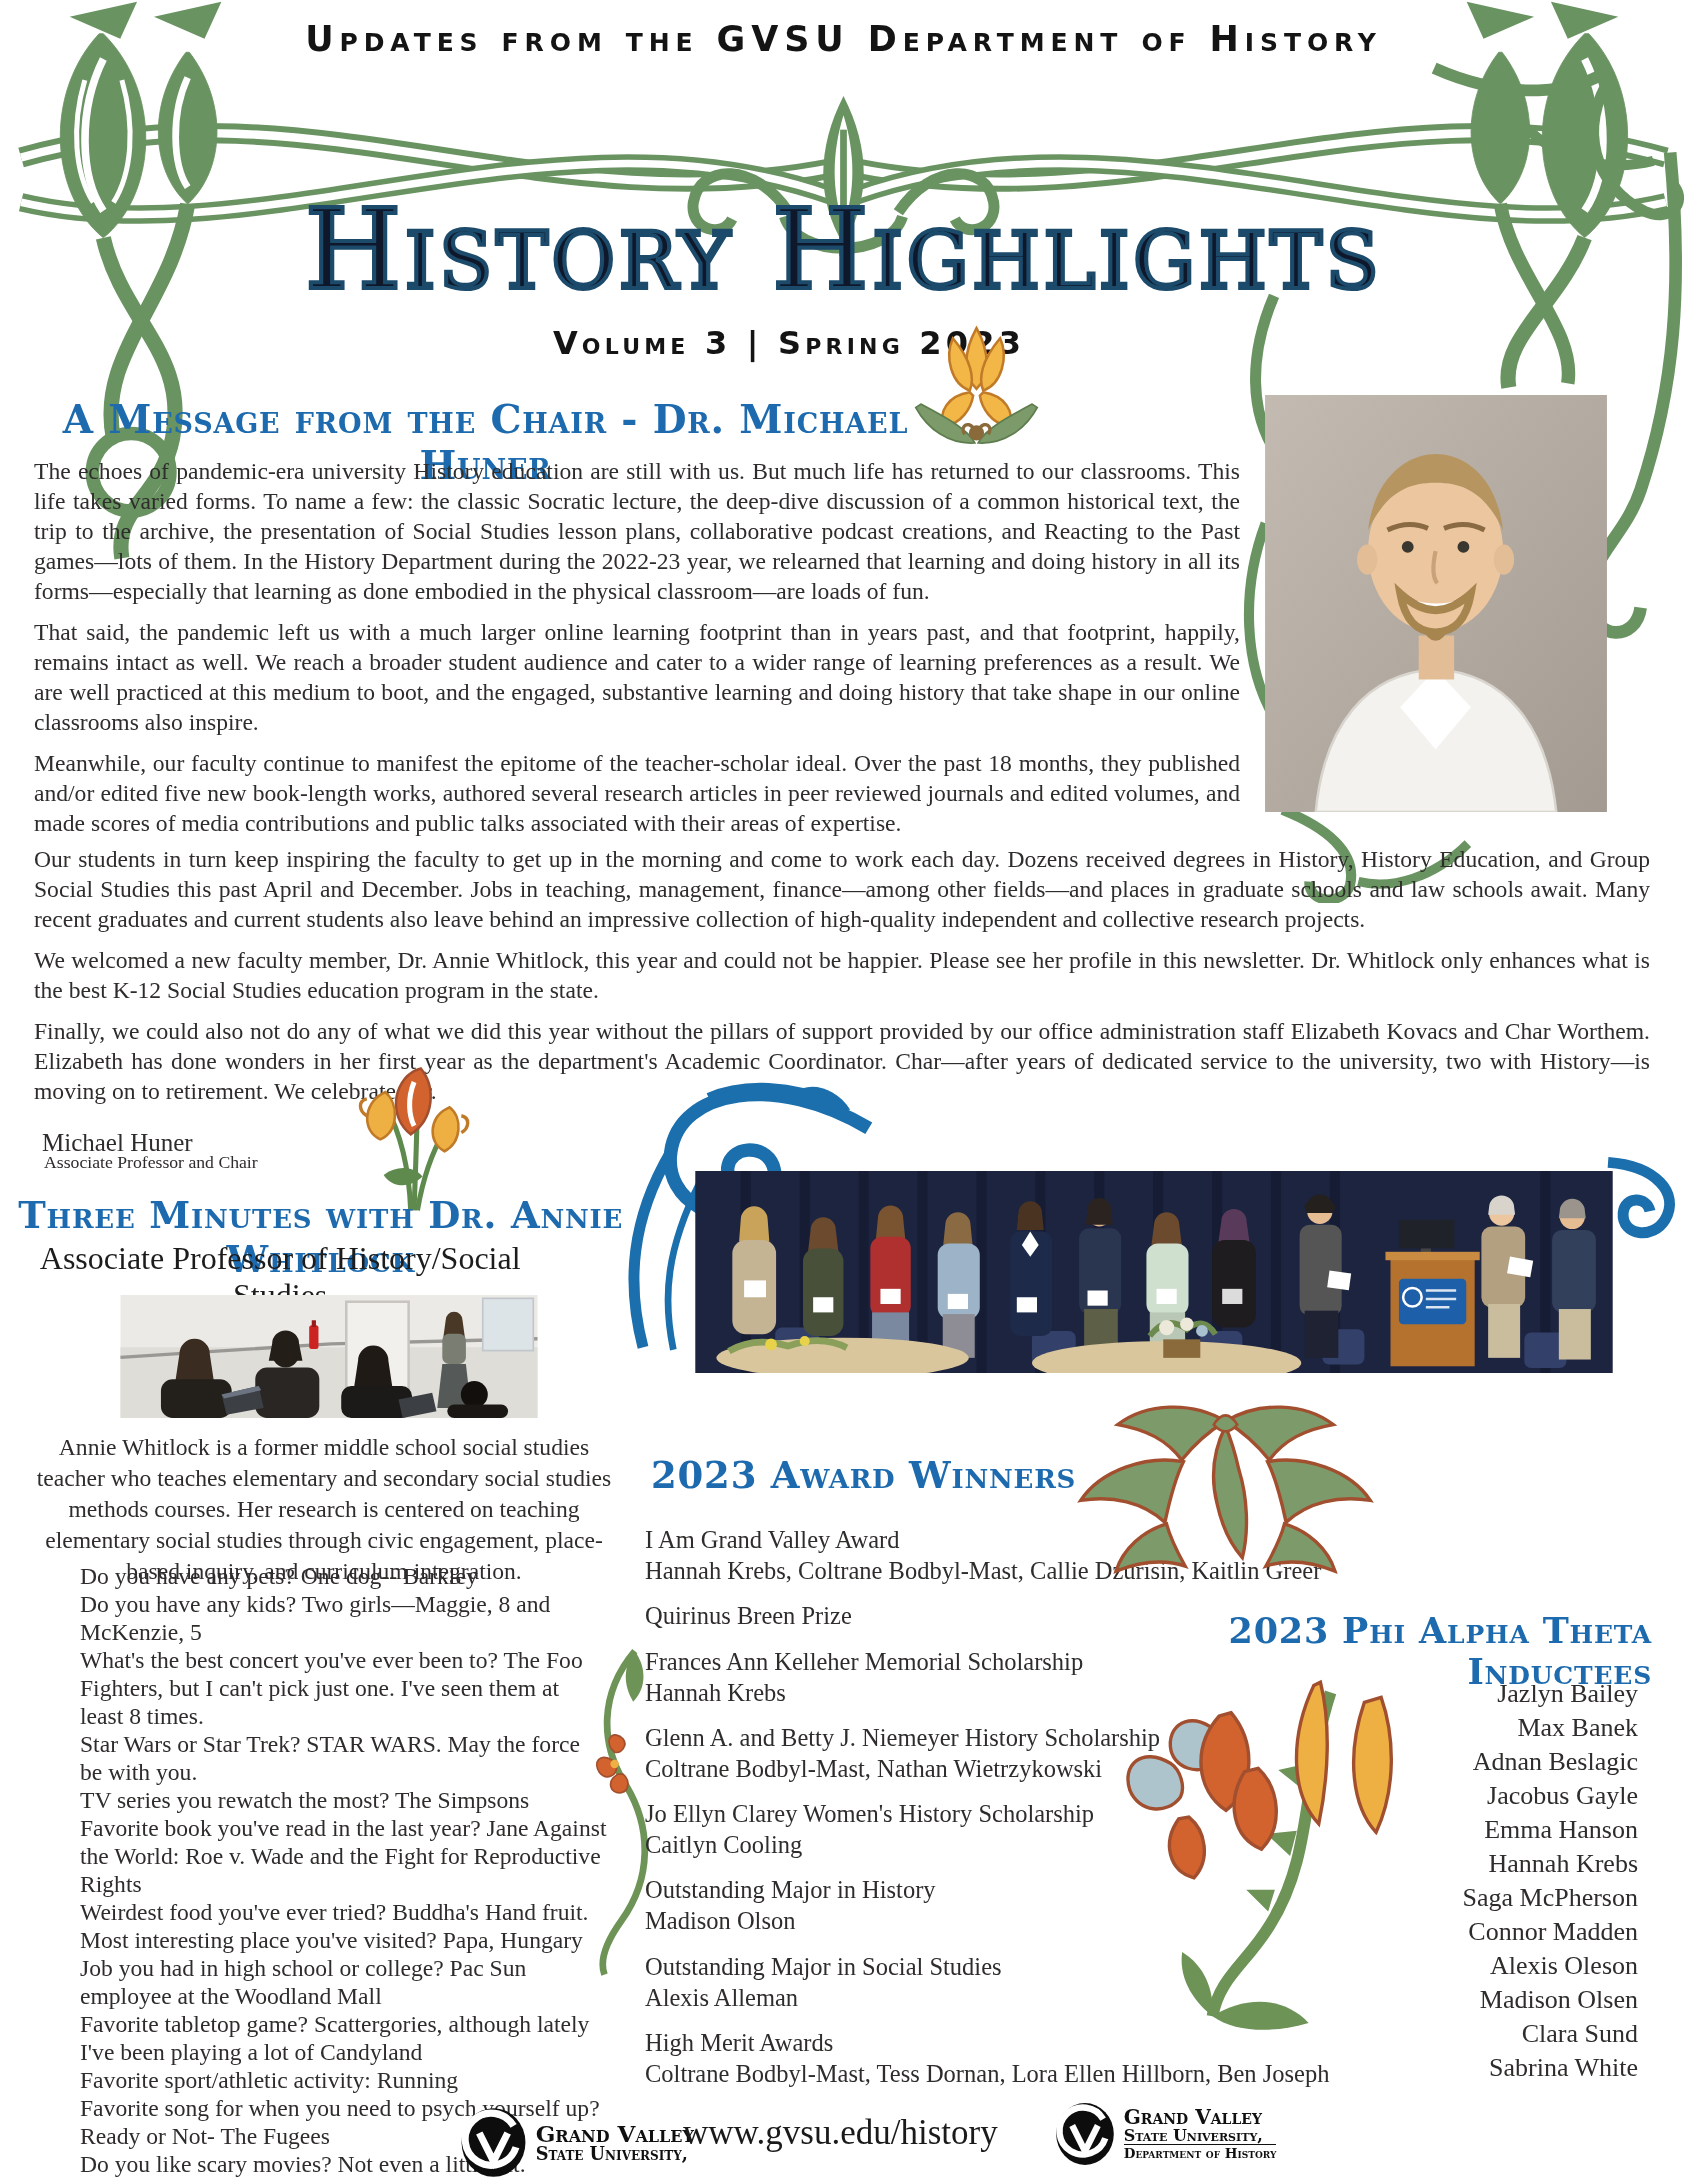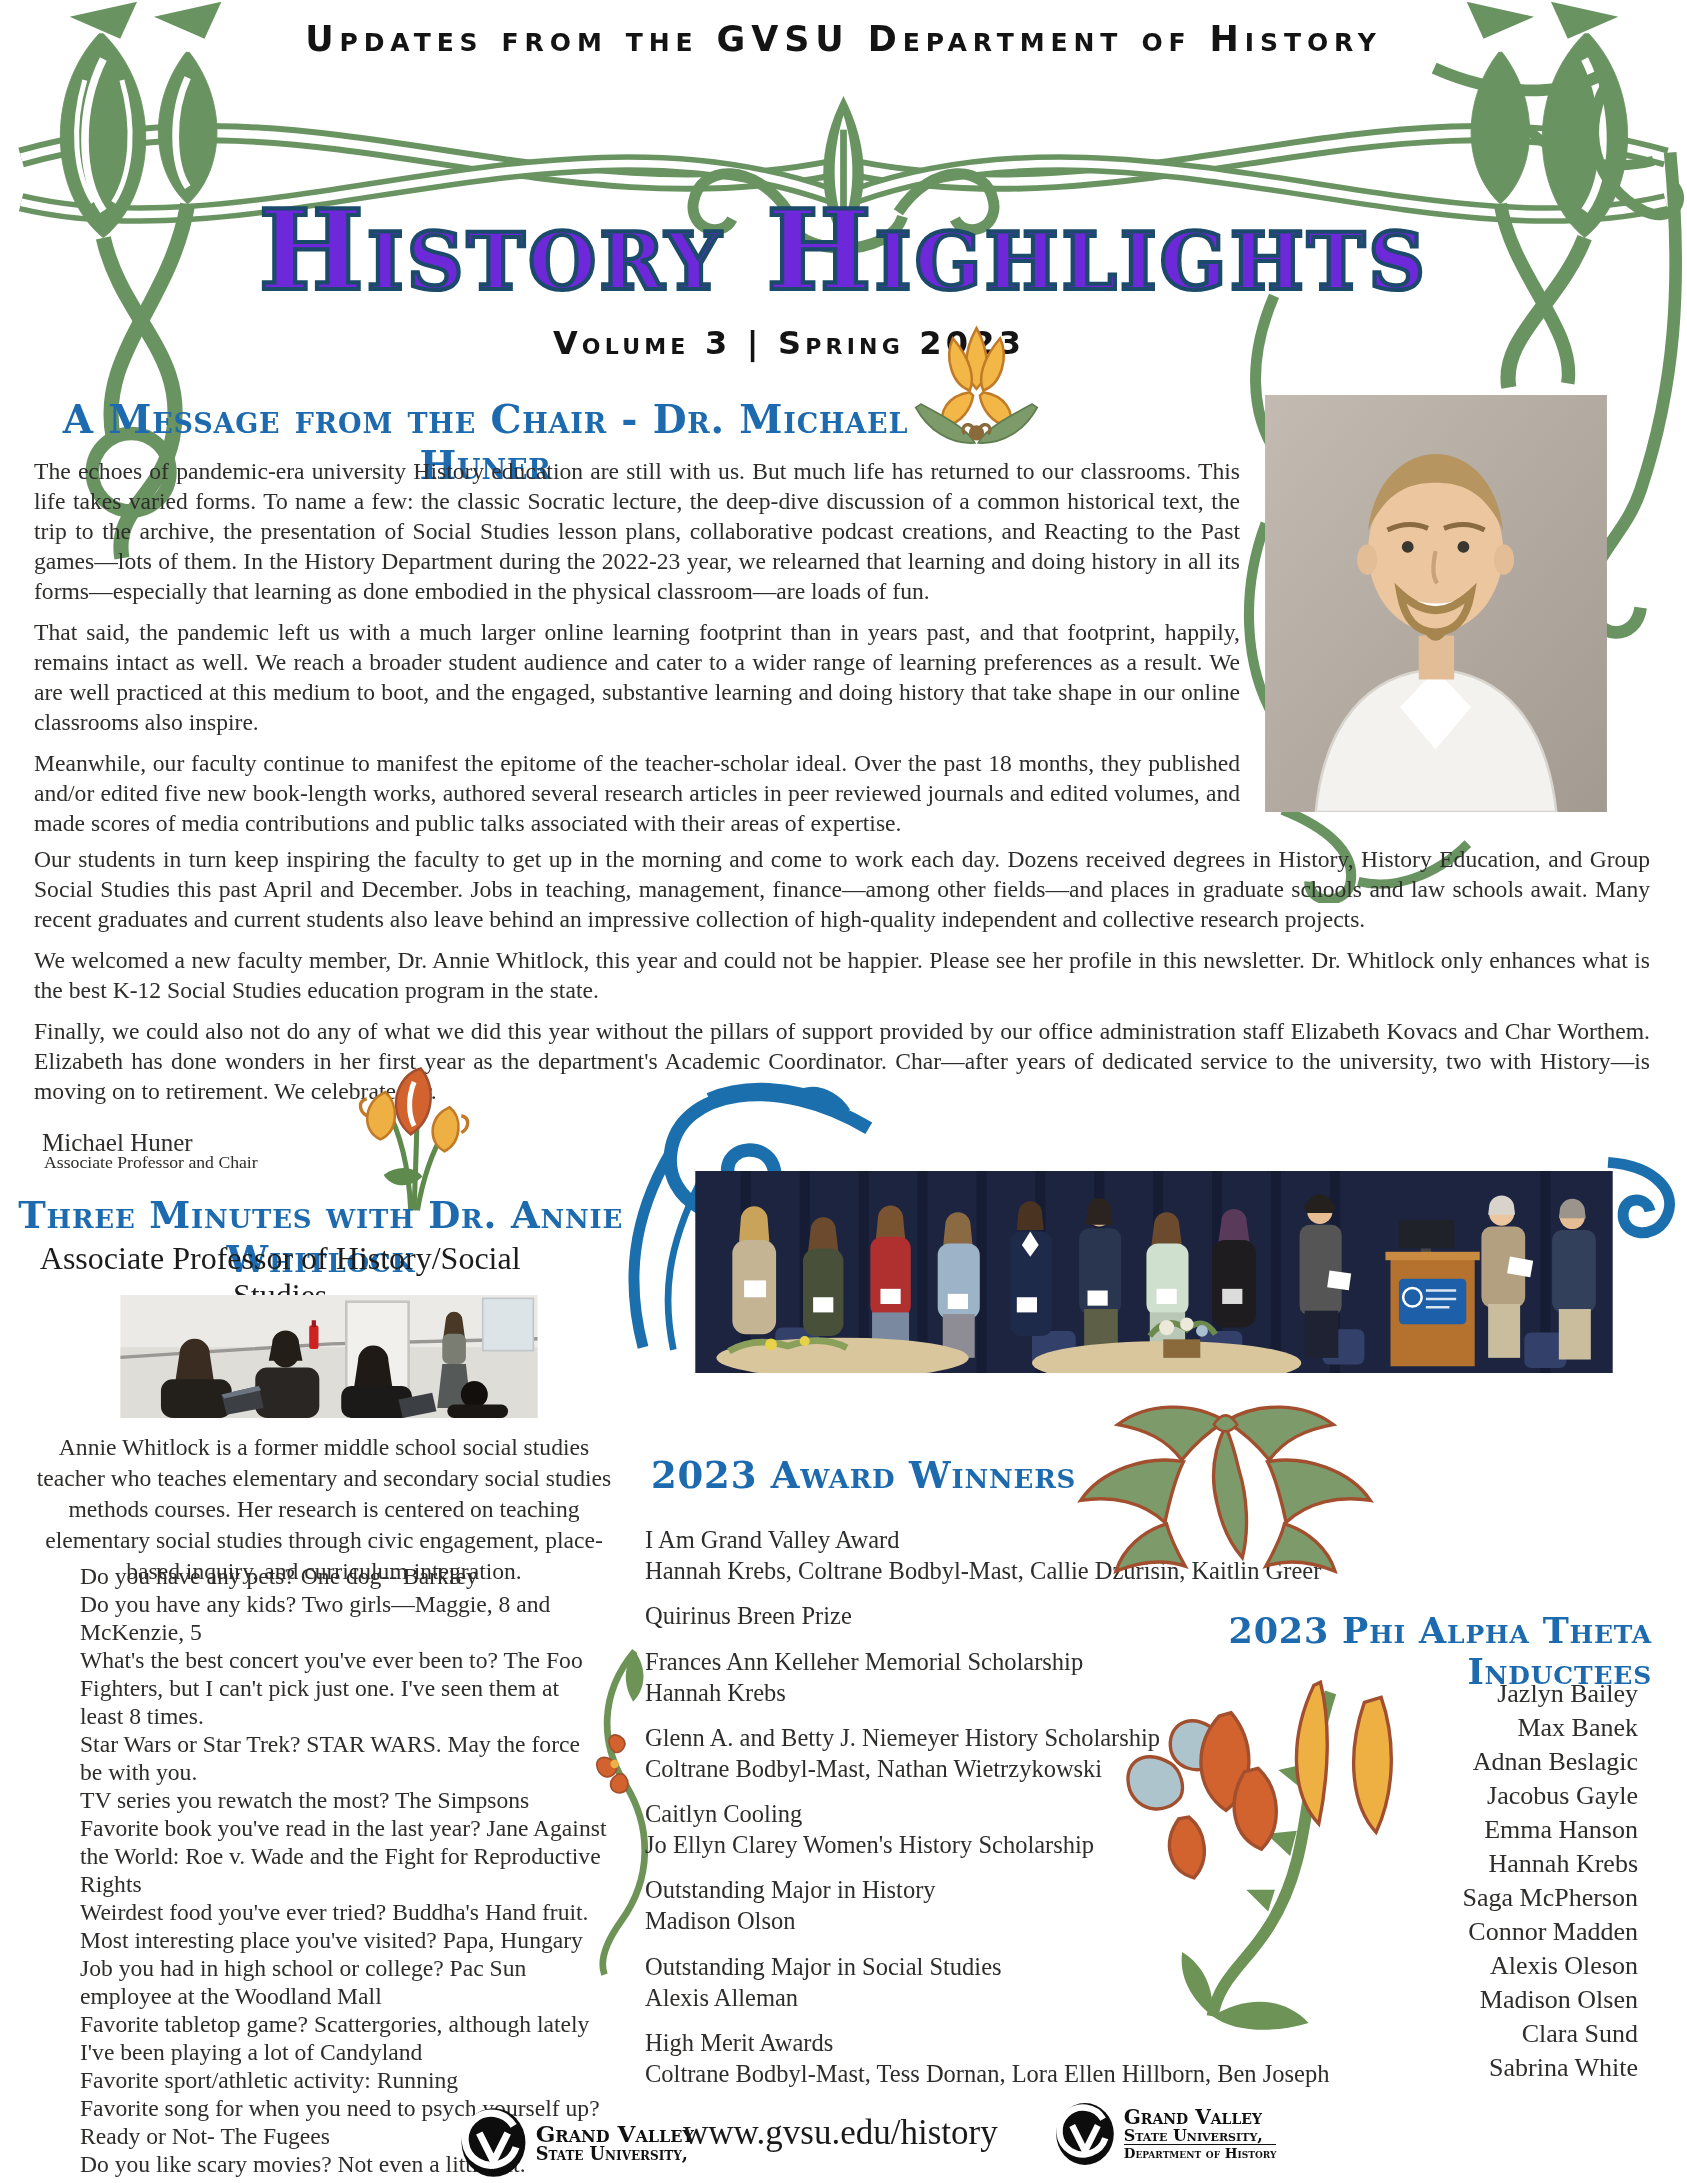--- a/index.html
+++ b/index.html
@@ -5,22 +5,22 @@
   html,body{margin:0;padding:0;background:#888;}
   #page{position:relative;width:1687px;height:2183px;background:#ffffff;overflow:hidden;
         font-family:"Liberation Serif", serif;color:#2e2d2b;}
   .abs{position:absolute;}
   .sc{font-variant:small-caps;}
   
   .tagline{top:18.6px;left:0;width:1687px;text-align:center;
            font-family:"DejaVu Sans",sans-serif;font-weight:700;font-size:35px;
            letter-spacing:5.9px;color:#141414;}
   .main-title{top:192px;left:0;width:1687px;text-align:center;
-              font-family:"DejaVu Serif",serif;font-weight:700;font-size:111px;line-height:1.05;
-              color:#6d28d9;-webkit-text-stroke:4.2px #1b4a6b;letter-spacing:3.4px;}
+              font-family:"DejaVu Serif",serif;font-weight:400;font-size:111px;line-height:1.05;
+              color:#0f172a;-webkit-text-stroke:4.2px #1b4a6b;letter-spacing:3.4px;}
   .volume{top:324px;left:0;width:1578px;text-align:center;
           font-family:"DejaVu Sans",sans-serif;font-weight:700;font-size:32px;
           letter-spacing:4.2px;color:#141414;}
   .blue-head{font-family:"DejaVu Serif",serif;font-weight:700;color:#1d6bae;letter-spacing:0.8px;}
   .chair-head{top:396px;left:34px;width:903px;text-align:center;font-size:39px;}
   .tm-head{top:1193px;left:6.7px;width:628px;text-align:center;font-size:37px;}
   .tm-sub{top:1240px;left:6.7px;width:547px;text-align:center;font-size:32px;color:#1c1c1c;}
   .aw-head{top:1453px;left:651px;width:506px;font-size:37px;}
   .phi-head{top:1610px;left:1122px;width:530px;text-align:right;font-size:35px;}
   
@@ -412,22 +412,22 @@
     </div>
     <div class="award-entry">
       <div>Frances Ann Kelleher Memorial Scholarship</div>
       <div>Hannah Krebs</div>
     </div>
     <div class="award-entry">
       <div>Glenn A. and Betty J. Niemeyer History Scholarship</div>
       <div>Coltrane Bodbyl-Mast, Nathan Wietrzykowski</div>
     </div>
     <div class="award-entry">
+      <div>Jo Ellyn Clarey Women's History Scholarship</div>
       <div>Caitlyn Cooling</div>
-      <div>Jo Ellyn Clarey Women's History Scholarship</div>
     </div>
     <div class="award-entry">
       <div>Outstanding Major in History</div>
       <div>Madison Olson</div>
     </div>
     <div class="award-entry">
       <div>Outstanding Major in Social Studies</div>
       <div>Alexis Alleman</div>
     </div>
     <div class="award-entry">

